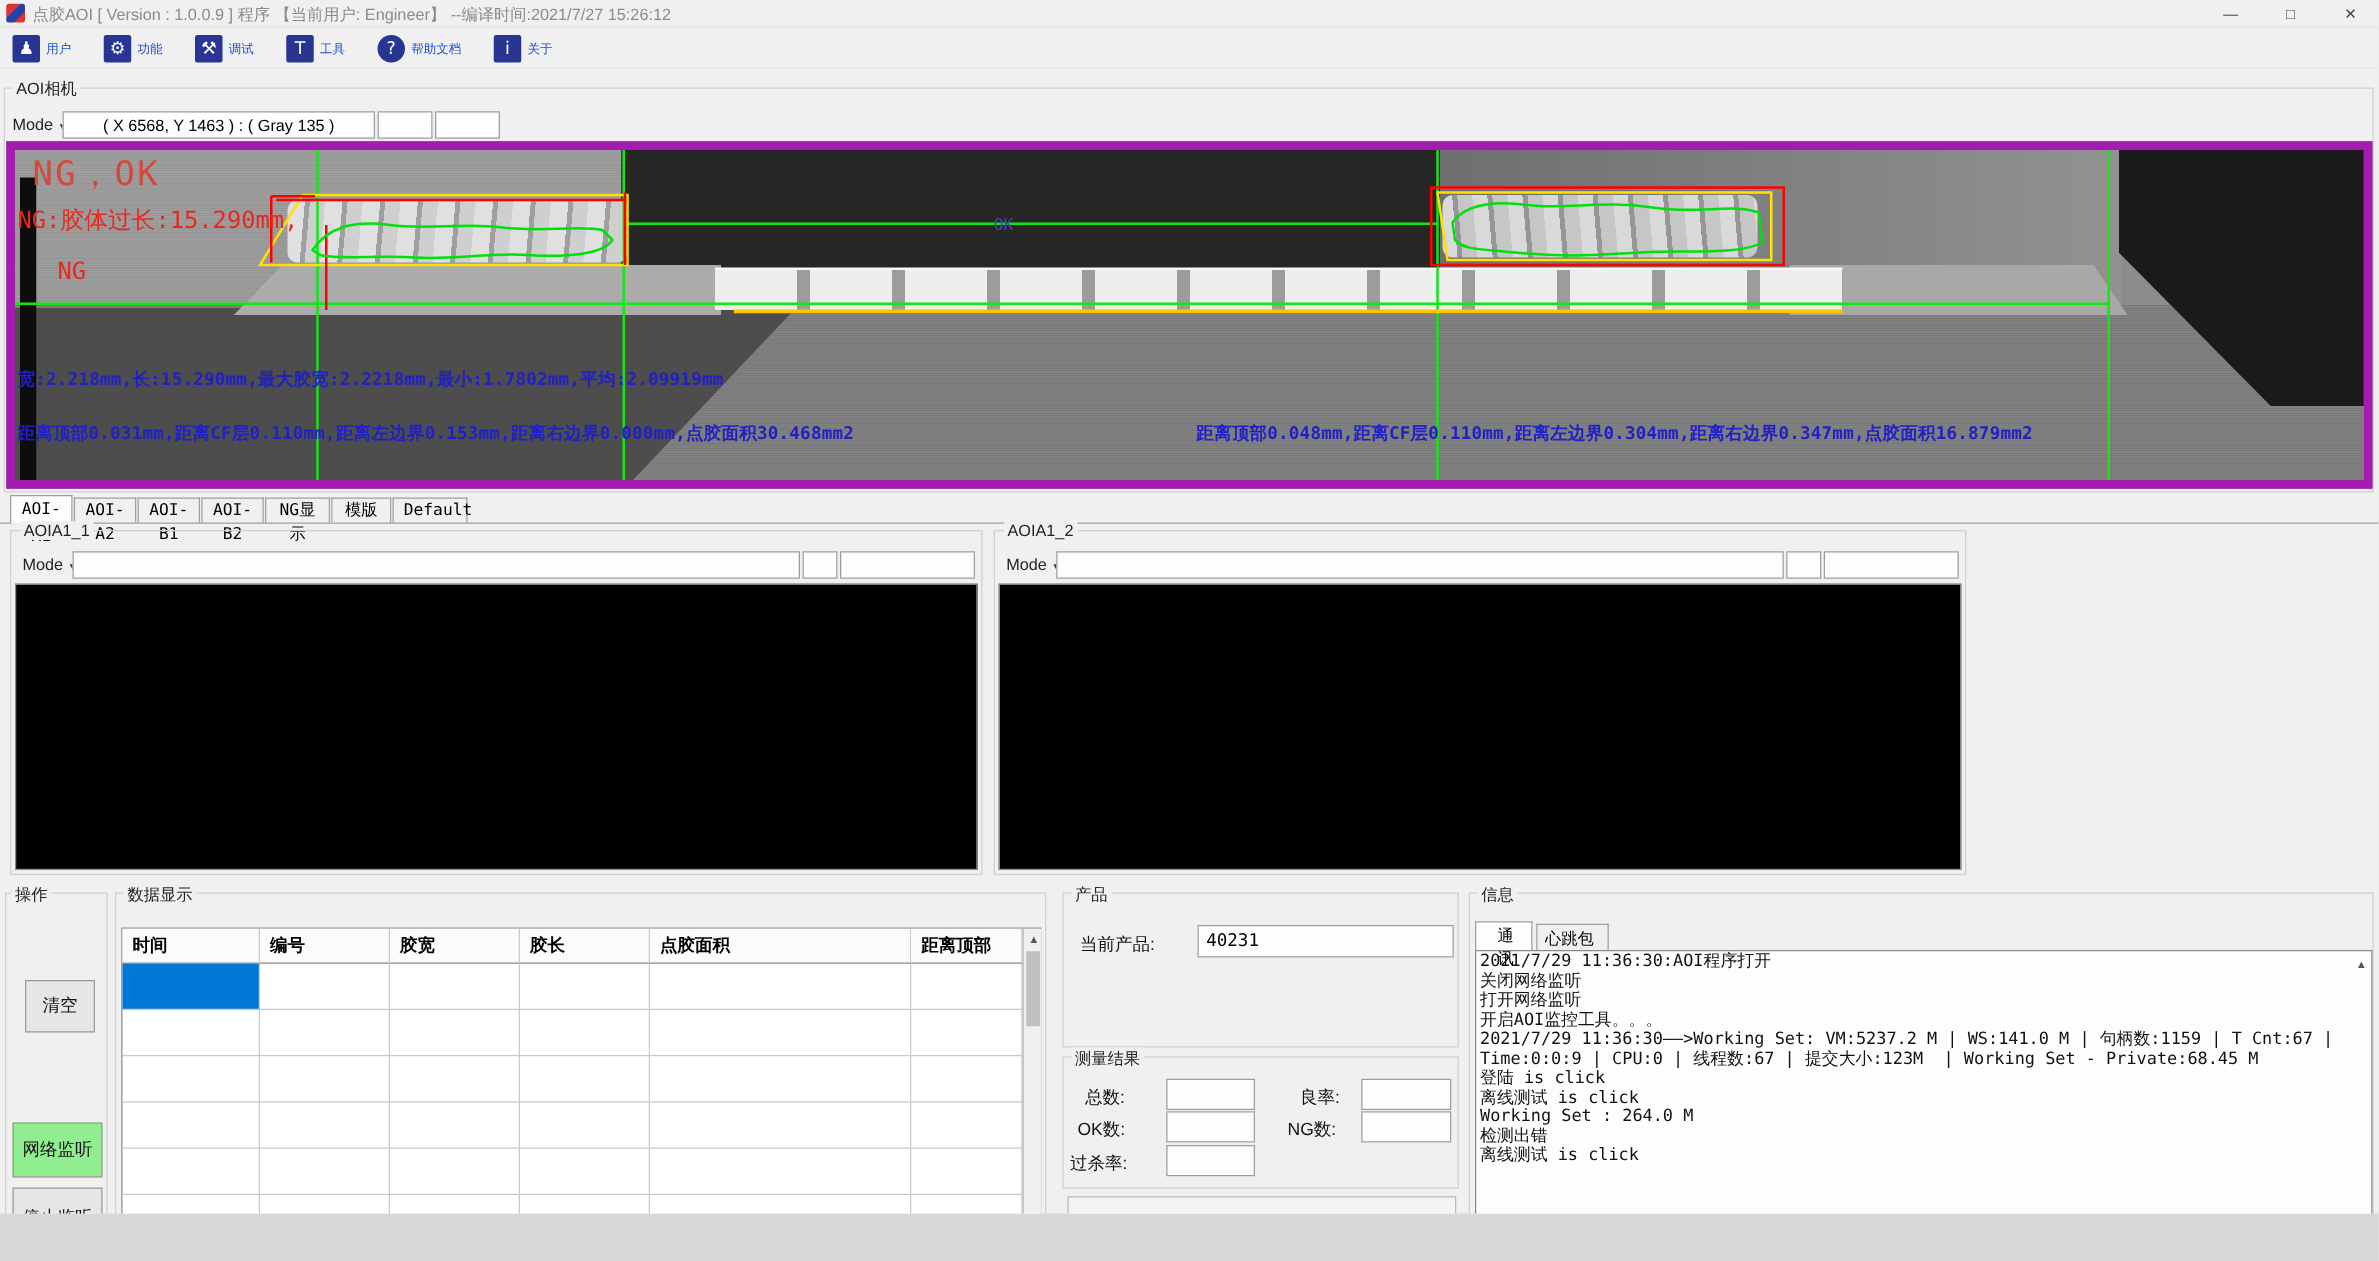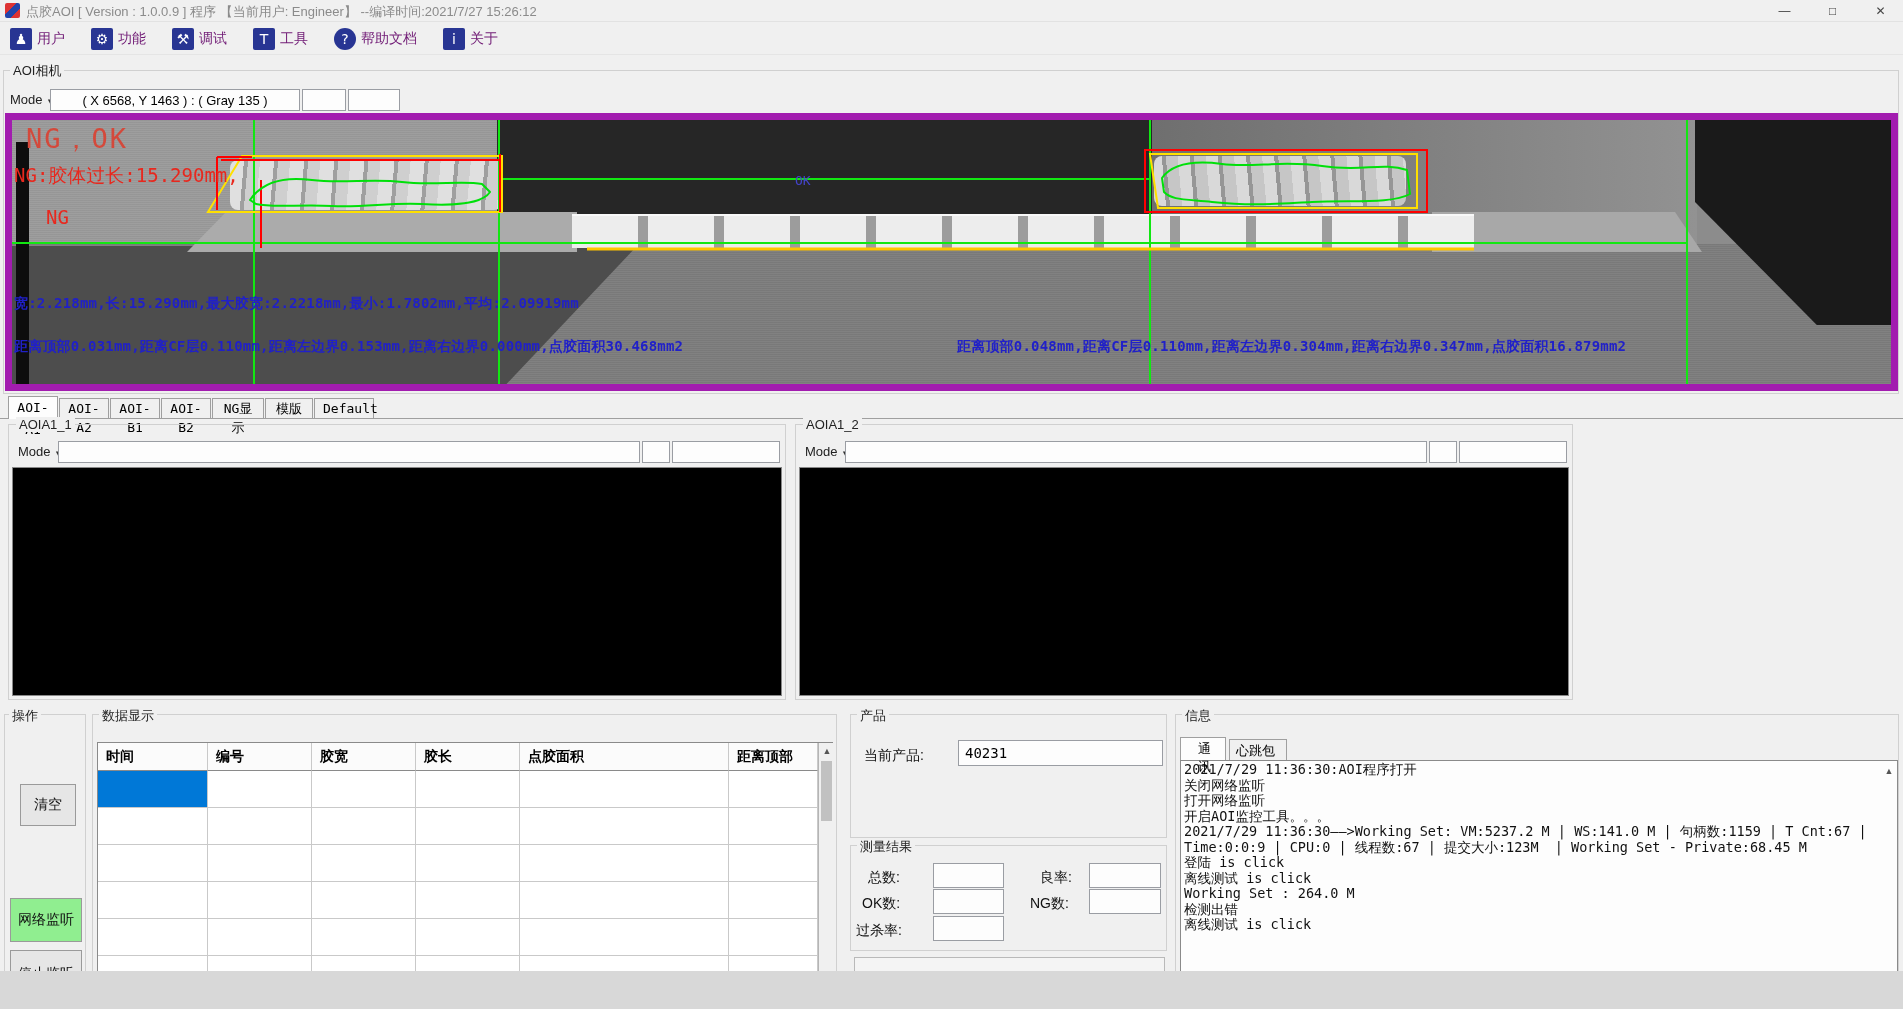--- a/index.html
+++ b/index.html
@@ -11,21 +11,21 @@
   #titlebar { position:absolute; left:0; top:0; width:1903px; height:22px; background:#f0f0f0; border-bottom:1px solid #e2e2e2; }
   #app-icon { position:absolute; left:5px; top:3px; width:15px; height:15px;
     background:linear-gradient(135deg,#d33 0 40%,#24a 40% 70%,#d33 70%); border-radius:2px; }
   #title-text { position:absolute; left:26px; top:3px; font-size:13px; color:#8b8b8b; white-space:nowrap; }
   .win-btn { position:absolute; top:0; width:45px; height:22px; text-align:center; font-size:12px; color:#444; line-height:22px; }
 
   
   #toolbar { position:absolute; left:0; top:23px; width:1903px; height:32px; display:flex; align-items:center; gap:26px; padding-left:10px; border-bottom:1px solid #e5e5e5; }
   .tb-item { display:flex; align-items:center; gap:5px; cursor:default; }
   .tb-icon { width:22px; height:22px; background:#283593; color:#fff; font-size:14px; line-height:22px; text-align:center; border-radius:2px; font-family:"DejaVu Sans",sans-serif; }
-  .tb-label { font-size:14px; color:#701a75; }
+  .tb-label { font-size:10px; color:#1d4ed8; }
 
   
   .grp { position:absolute; border:1px solid #d0d0d0; }
   .grp-label { position:absolute; background:#f0f0f0; font-size:13px; color:#222; padding:0 3px; z-index:3; white-space:nowrap; }
 
   .field { position:absolute; background:#fdfdfd; border:1px solid #9a9da3; font-size:13px; }
   .mode-btn { position:absolute; font-size:13px; color:#222; white-space:nowrap; }
   .mode-arrow { font-size:8px; color:#333; }
 
   

